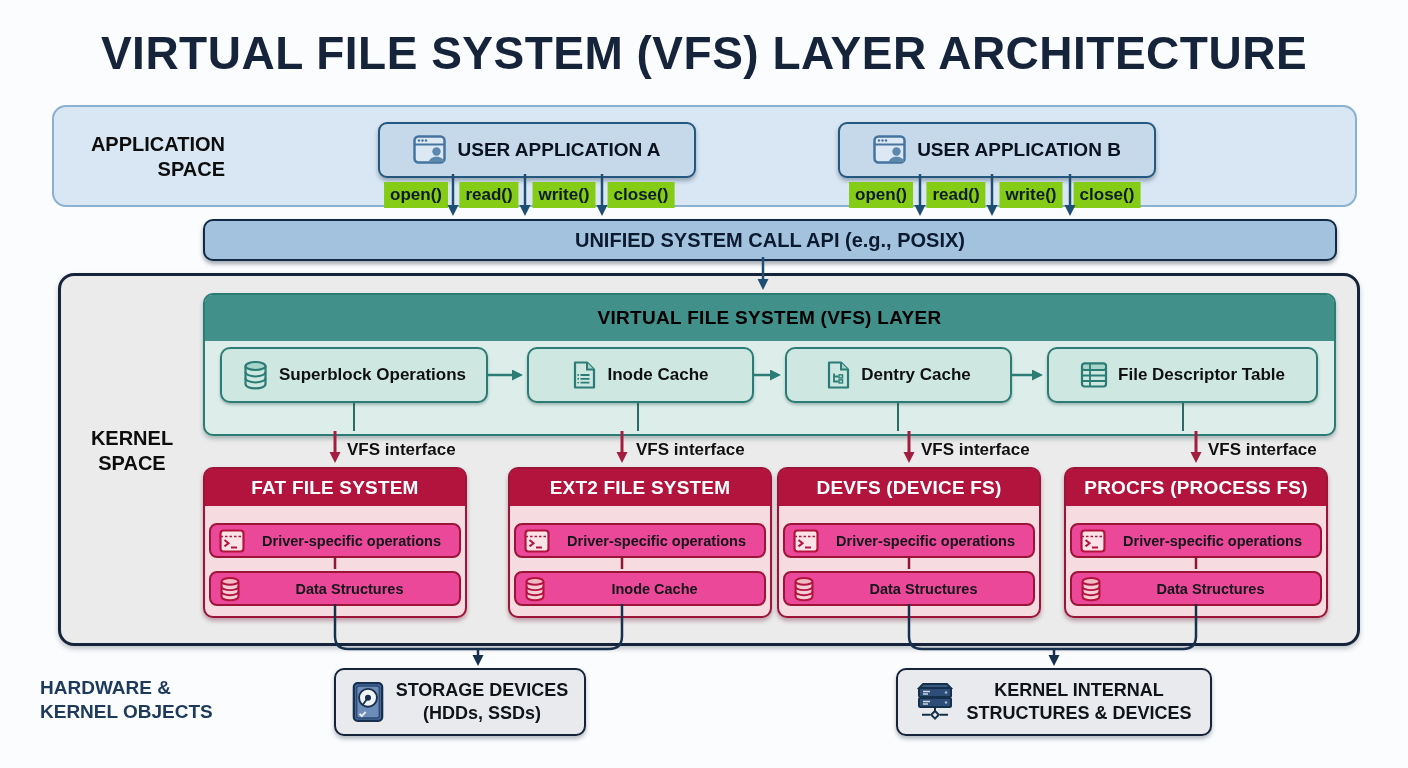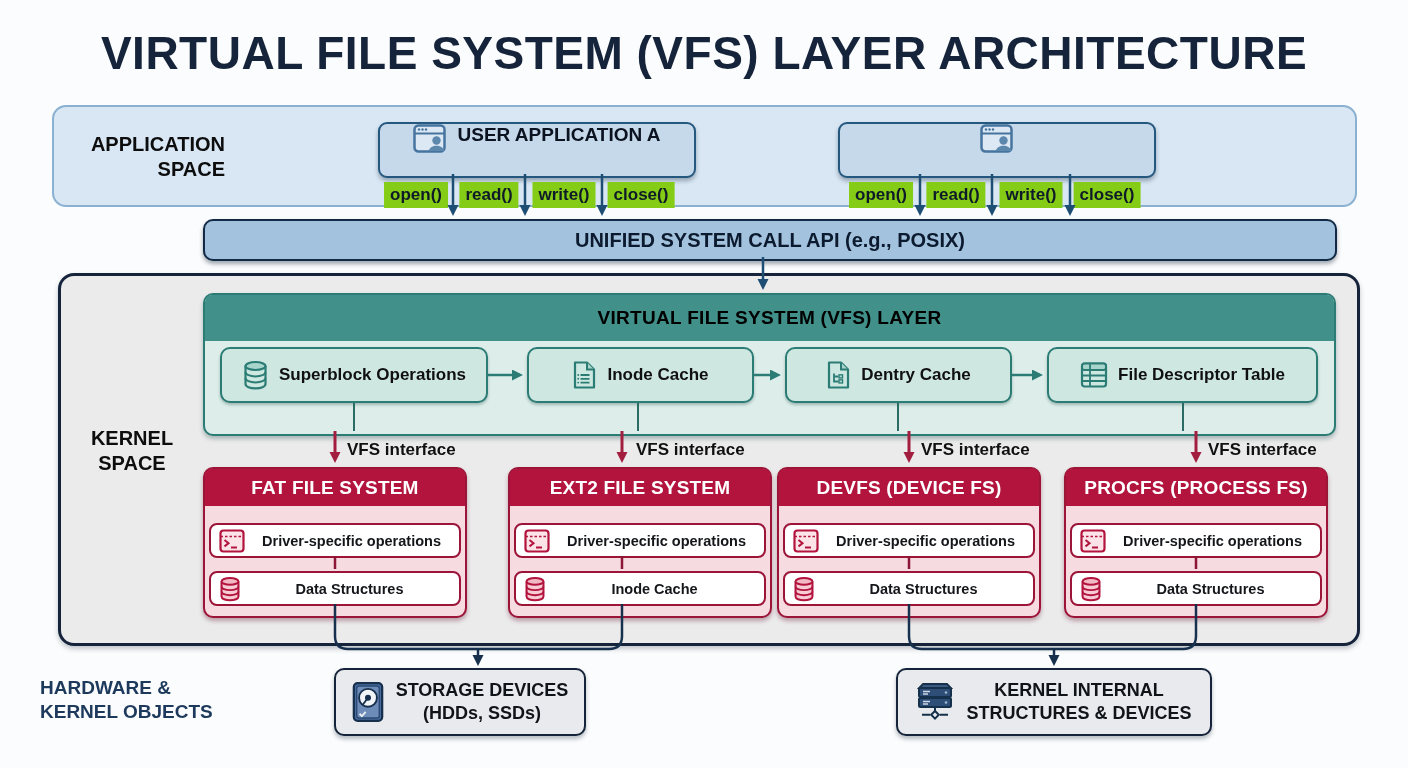--- a/index.html
+++ b/index.html
@@ -7,21 +7,21 @@
          font-family:"Liberation Sans",sans-serif;overflow:hidden;}
   .abs{position:absolute;}
   .title{position:absolute;left:0;right:0;top:26px;text-align:center;
          font-size:46px;font-weight:800;color:#15243a;letter-spacing:.5px;}
   
   .app-panel{left:52px;top:105px;width:1301px;height:98px;background:#d9e7f4;
              border:2px solid #8ab0d2;border-radius:14px;}
   .space-label{width:170px;text-align:center;font-size:20px;font-weight:800;
                color:#0d0d0d;line-height:1.25;}
   .app-box{top:122px;width:314px;height:52px;background:#c6d9ea;border:2.5px solid #24587f;
-           border-radius:9px;display:flex;align-items:flex-start;justify-content:center;gap:10px;
+           border-radius:9px;display:flex;align-items:center;justify-content:center;gap:10px;
            font-size:19px;font-weight:800;color:#0b1220;box-shadow:0 3px 4px rgba(20,40,60,.35);}
   .sys{top:182px;height:26px;line-height:26px;transform:translateX(-50%);
        font-size:17px;font-weight:700;color:#0e1a28;background:#84cc16;padding:0 6px;}
   
   .bar{left:203px;top:219px;width:1130px;height:38px;background:#a3c2dd;border:2.5px solid #122a45;
        border-radius:10px;display:flex;align-items:center;justify-content:center;
        font-size:20px;font-weight:800;color:#0b1a2e;box-shadow:0 3px 4px rgba(20,40,60,.4);}
   
   .kernel-box{left:58px;top:273px;width:1296px;height:367px;background:#ebebec;
               border:3px solid #15243a;border-radius:16px;box-shadow:0 3px 5px rgba(20,40,60,.25);}
@@ -32,21 +32,21 @@
               color:#000000;letter-spacing:.3px;}
   .vfs-comp{top:347px;height:56px;background:#cfe7e1;border:2px solid #2c7c76;border-radius:10px;
             display:flex;align-items:center;justify-content:center;gap:10px;padding:0 16px;
             font-size:17px;font-weight:700;color:#101010;box-shadow:0 2px 3px rgba(20,60,55,.3);
             box-sizing:border-box;}
   .vfs-if{top:440px;font-size:17px;font-weight:700;color:#101010;}
   .fs-box{top:467px;width:264px;height:151px;background:#f6dbe1;border:2.5px solid #9c1437;
           border-radius:10px;box-shadow:0 3px 4px rgba(100,15,40,.35);box-sizing:border-box;}
   .fs-header{height:37px;background:#b2143e;border-radius:6px 6px 0 0;display:flex;align-items:center;
              justify-content:center;font-size:19px;font-weight:800;color:#ffffff;letter-spacing:.2px;}
-  .fs-item{margin:17px 4px 0;height:35px;background:#ffffff;border:2px solid #9c1437;border-radius:8px;
+  .fs-item{margin:17px 4px 0;height:35px;background:#ec4899;border:2px solid #9c1437;border-radius:8px;
            display:flex;align-items:center;gap:7px;padding:0 8px;font-size:14.5px;font-weight:700;
            color:#14161a;box-sizing:border-box;}
   .fs-item.second{margin-top:13px;}
   .fs-item .lbl{flex:1;text-align:center;}
   
   .hw-label{left:40px;top:676px;width:200px;text-align:left;font-size:19px;font-weight:800;
             color:#1d3a5c;line-height:1.25;}
   .dev-box{top:668px;height:68px;background:#e8eaed;border:2.5px solid #15243a;border-radius:10px;
            display:flex;align-items:center;justify-content:center;gap:12px;
            box-shadow:0 3px 4px rgba(20,40,60,.3);box-sizing:border-box;}
@@ -82,20 +82,21 @@
   <div class="abs app-box" style="left:838px;">
     <svg width="34" height="30" viewBox="0 0 34 30">
       <rect x="1.5" y="1.5" width="30" height="26" rx="4" fill="#dce9f4" stroke="#46749f" stroke-width="2.5"></rect>
       <line x1="1.5" y1="9.5" x2="31.5" y2="9.5" stroke="#46749f" stroke-width="2"></line>
       <circle cx="6" cy="5.5" r="1.2" fill="#46749f"></circle>
         <circle cx="9.5" cy="5.5" r="1.2" fill="#46749f"></circle>
         <circle cx="13" cy="5.5" r="1.2" fill="#46749f"></circle>
       <circle cx="23.5" cy="16.5" r="4.2" fill="#5d88ae"></circle>
       <path d="M15.5 27 c2.2 -7 13.8 -7 16 0 z" fill="#5d88ae"></path>
     </svg>
+    <span>USER APPLICATION B</span>
   </div>
 
   <span class="abs sys" style="left:416px;">open()</span>
   <span class="abs sys" style="left:489px;">read()</span>
   <span class="abs sys" style="left:564px;">write()</span>
   <span class="abs sys" style="left:641px;">close()</span>
 
   <span class="abs sys" style="left:881px;">open()</span>
   <span class="abs sys" style="left:956px;">read()</span>
   <span class="abs sys" style="left:1031px;">write()</span>

